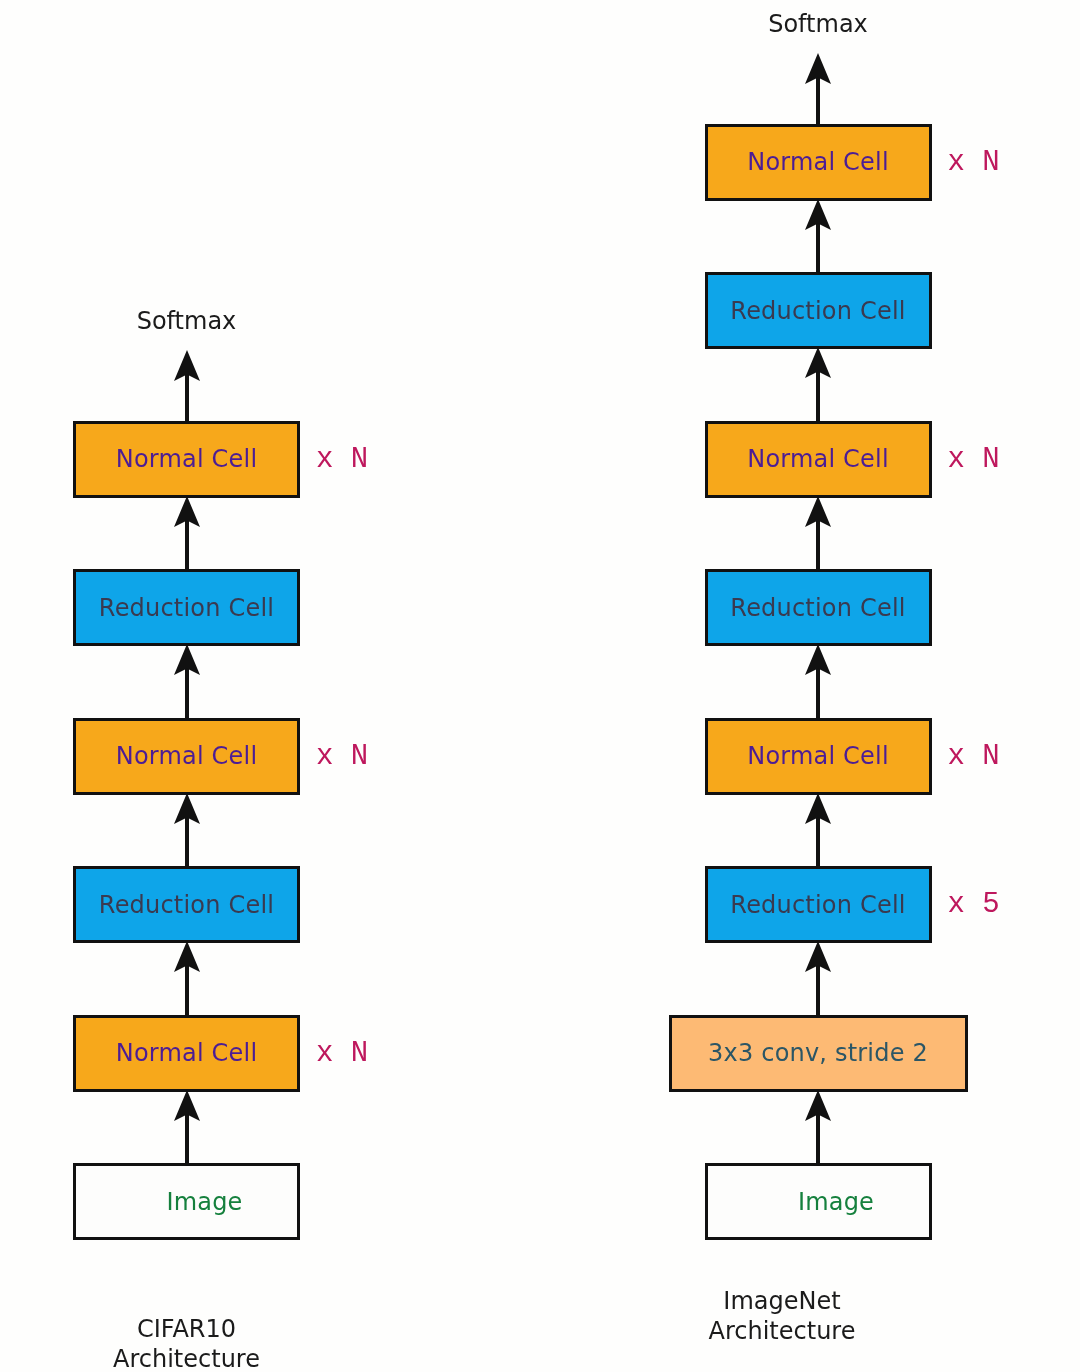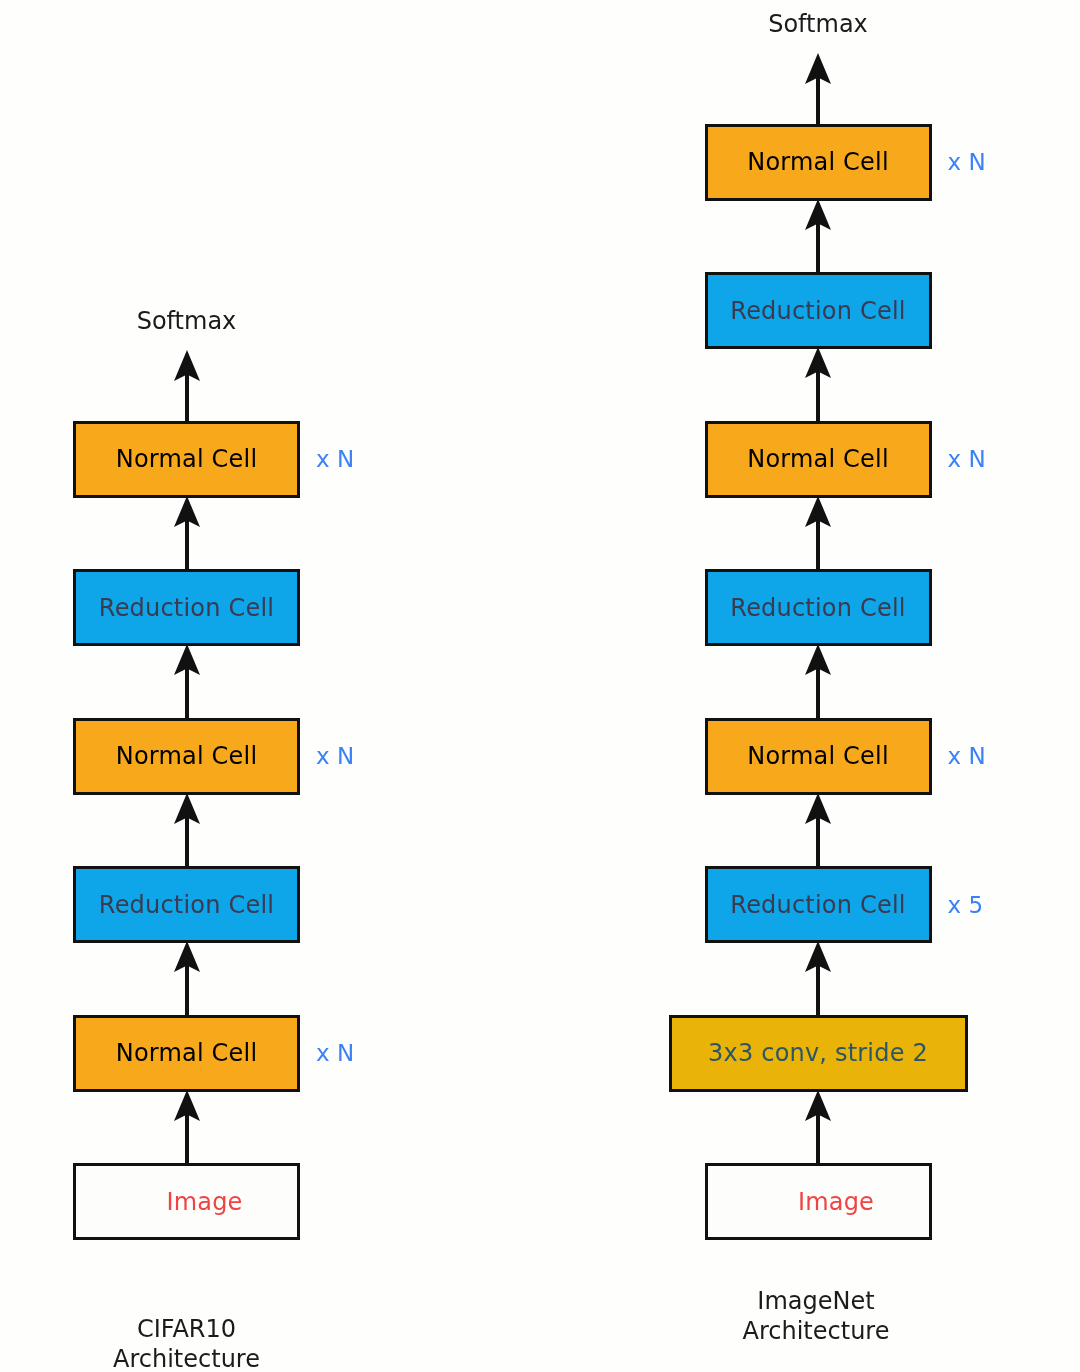--- a/index.html
+++ b/index.html
@@ -18,31 +18,32 @@
     position: absolute;
     box-sizing: border-box;
     border: 3px solid #111111;
     display: flex;
     align-items: center;
     justify-content: center;
     font-size: 24px;
     letter-spacing: 0.2px;
     white-space: nowrap;
   }
-  .box.normal    { background: #F7A81B; color: #000000; }
+  .box.normal    { background: #F7A81B; color: #4c1d95; }
   .box.reduction { background: #0ea5e9; color: #3A3A50; }
-  .box.conv      { background: #eab308; color: #2B5666; }
-  .box.image     { background: #FDFDFC; color: #ef4444; padding-left: 36px; }
+  .box.conv      { background: #fdba74; color: #2B5666; }
+  .box.image     { background: #FDFDFC; color: #15803d; padding-left: 36px; }
   .side-label {
     position: absolute;
     display: flex;
     align-items: center;
-    font-size: 23px;
-    color: #3b82f6;
+    font-size: 29px;
+    color: #be185d;
     white-space: nowrap;
+    font-family: Liberation Mono, monospace;
   }
   .softmax-label {
     position: absolute;
     font-size: 24px;
     color: #1B1B1B;
     text-align: left;
     transform: translateX(-50%);
     white-space: nowrap;
   }
   .caption {
@@ -167,18 +168,18 @@
       <div class="box conv" style="left: 668.5px; top: 1014.5px; width: 299px; height: 77px;">
         <span>3x3 conv, stride 2</span>
       </div>
       <svg class="arrow-svg" width="36" height="75.5" viewBox="0 0 36 75.5" style="left: 800px; top: 1089.5px;">
         <line x1="18" y1="75.5" x2="18" y2="22" stroke="#111111" stroke-width="4"></line>
         <polygon points="18,0 5,31 18,24.5 31,31" fill="#111111"></polygon>
       </svg>
       <div class="box image" style="left: 704.5px; top: 1163px; width: 227px; height: 77px;">
         <span>Image</span>
       </div>
-      <div class="caption" style="left: 816px; top: 1286px;">
+      <div class="caption" style="left: 782px; top: 1286px;">
         <div>ImageNet</div>
         <div>Architecture</div>
       </div>
     </div>
   </div>
 
 </body></html>

